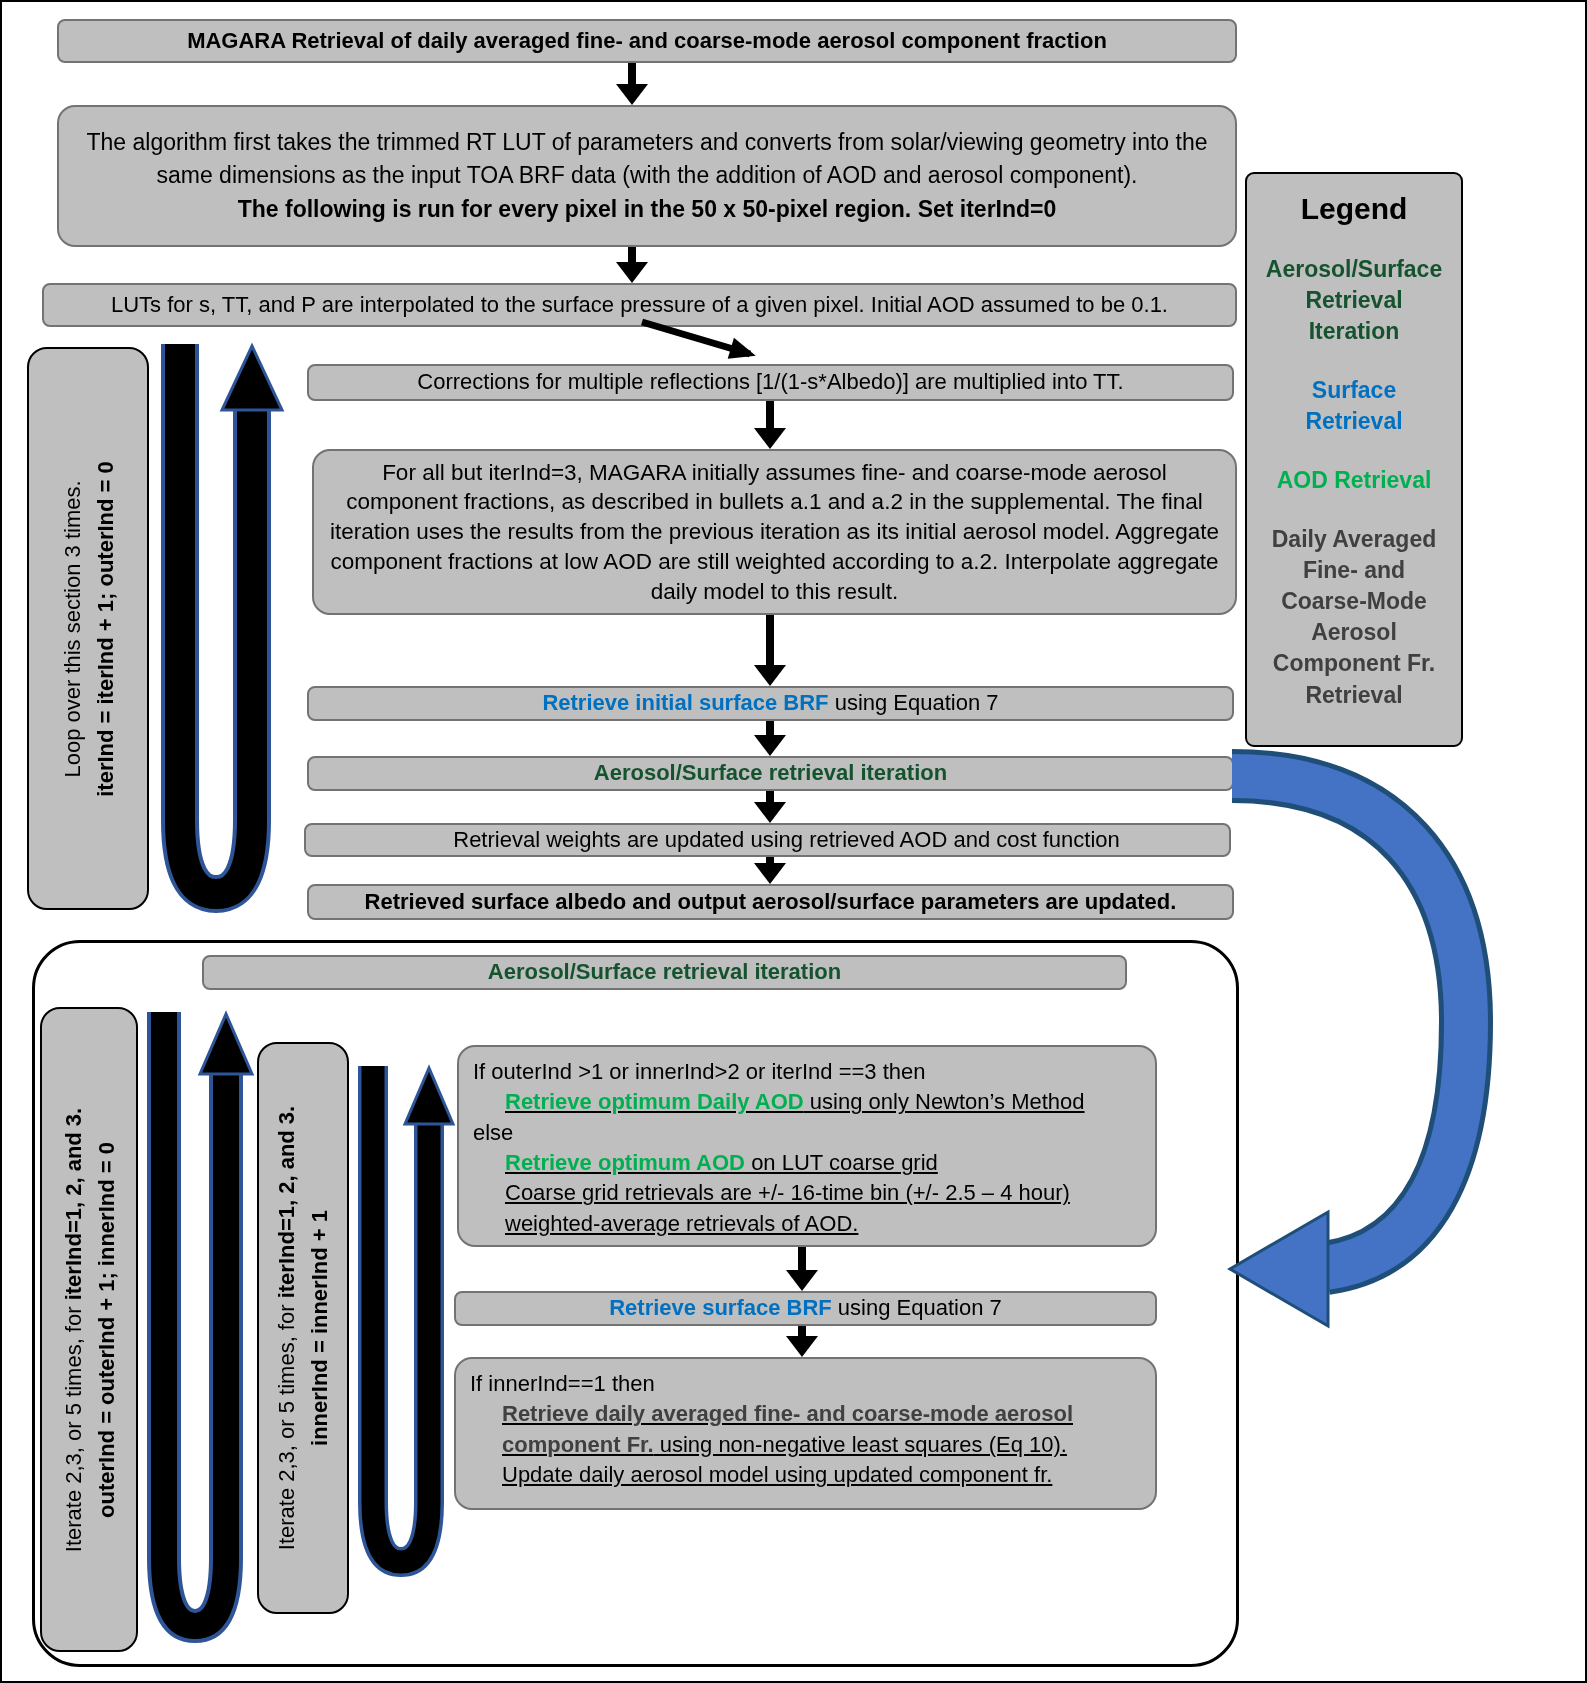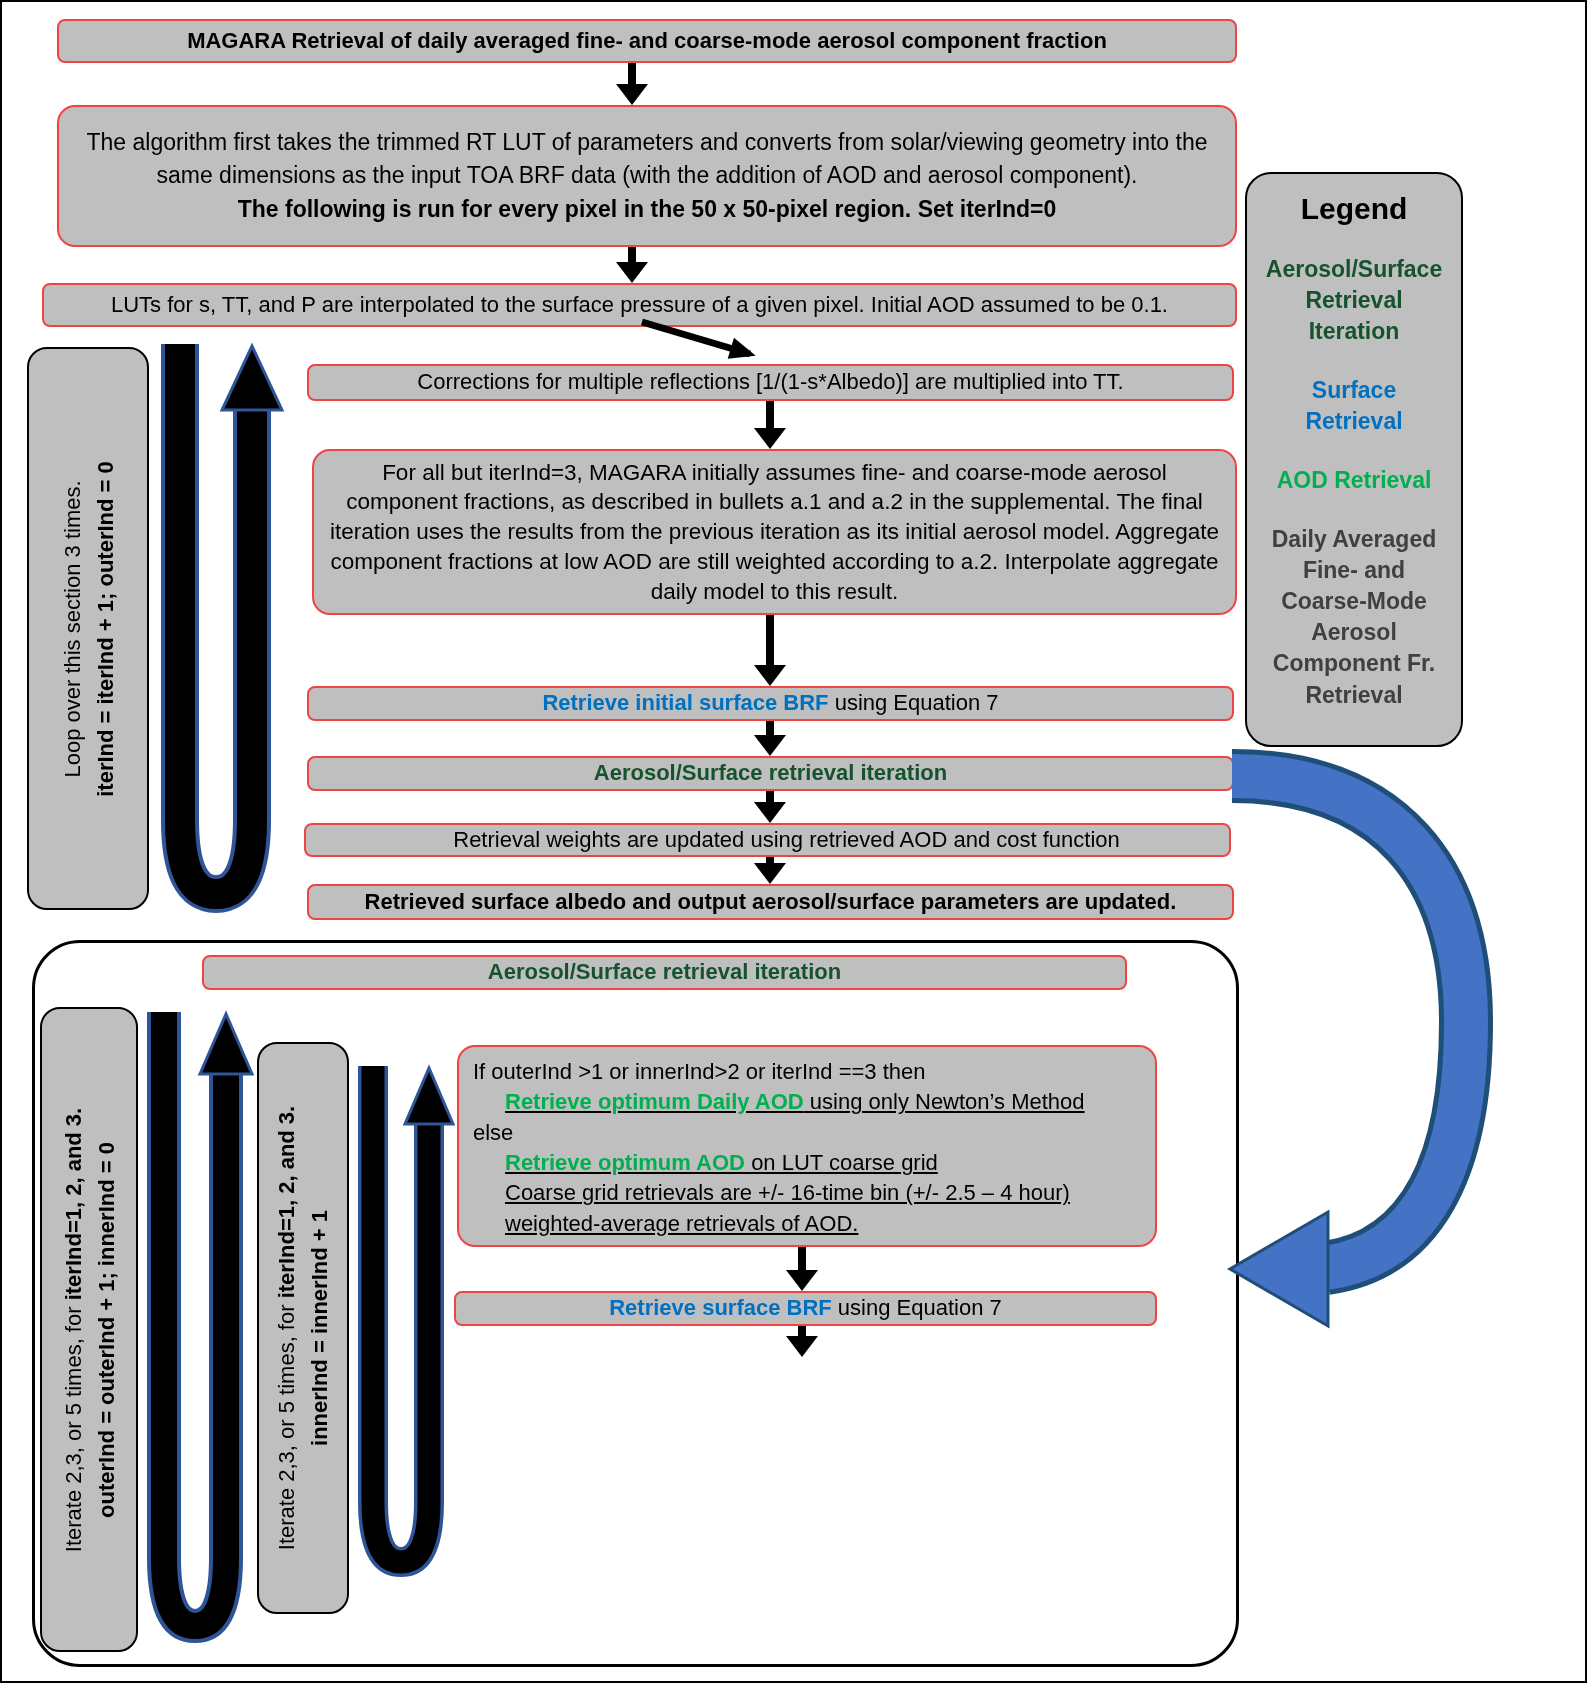--- a/index.html
+++ b/index.html
@@ -1,36 +1,36 @@
 <!DOCTYPE html>
 <html><head>
 <meta charset="utf-8">
 <style>
   *{margin:0;padding:0;box-sizing:border-box;}
   html,body{background:#fff;}
   body{font-family:"Liberation Sans",sans-serif;color:#000;}
   #page{position:relative;width:1587px;height:1683px;background:#fff;border:2px solid #000;overflow:hidden;}
-  .box{position:absolute;background:#BFBFBF;border:2px solid #ef4444;border-radius:8px;
+  .box{position:absolute;background:#BFBFBF;border:2px solid #737373;border-radius:8px;
        display:flex;align-items:center;justify-content:center;text-align:center;
        font-size:22px;line-height:1.3;padding:2px 10px;}
   .r18{border-radius:18px;justify-content:center;}
   .bold{font-weight:bold;}
   .red{color:#14532d;font-weight:bold;}
   .blue{color:#0070C0;font-weight:bold;}
   .green{color:#00B050;font-weight:bold;}
   .purple{color:#404040;font-weight:bold;}
   .varrow{position:absolute;width:34px;display:flex;flex-direction:column;align-items:center;}
   .varrow .shaft{width:8px;flex:1;background:#000;}
   .varrow .head{width:0;height:0;border-left:16px solid transparent;border-right:16px solid transparent;border-top:21px solid #000;}
   .rot-box{position:absolute;background:#BFBFBF;border:2px solid #000;border-radius:20px;
            display:flex;align-items:center;justify-content:center;}
   .rot-inner{flex:none;transform:rotate(-90deg);display:flex;flex-direction:column;justify-content:center;
              text-align:center;font-size:22px;line-height:1.5;}
   .legend{position:absolute;left:1243px;top:170px;width:218px;height:575px;background:#BFBFBF;
-          border:2px solid #000;border-radius:26px;display:flex;flex-direction:column;align-items:center;
+          border:2px solid #000;border-radius:9px;display:flex;flex-direction:column;align-items:center;
           padding:18px 16px;gap:28px;text-align:center;}
   .legend-title{font-size:30px;font-weight:bold;}
   .legend-item{font-size:23px;font-weight:bold;line-height:1.35;}
   .container{position:absolute;left:30px;top:938px;width:1207px;height:727px;background:#fff;
              border:3px solid #000;border-radius:48px;}
   .textblock{display:block;text-align:left;padding:10px 14px;font-size:22px;line-height:1.38;}
   .indent{padding-left:32px;text-decoration:underline;}
   svg.abs{position:absolute;overflow:visible;}
 </style>
 </head>
@@ -188,20 +188,25 @@
 
   <div class="box" style="left:452px;top:1289px;width:703px;height:35px;">
     <span><span class="blue">Retrieve surface BRF</span><span> using Equation 7</span></span>
   </div>
 
   <div class="varrow" style="left:783px;top:1324px;height:31px;">
       <div class="shaft"></div>
       <div class="head"></div>
     </div>
 
+  <div class="box r18 textblock" style="left:452px;top:1355px;width:703px;height:153px;">
+    <div>If innerInd==1 then</div>
+    <div class="indent"><span class="purple">Retrieve daily averaged fine- and coarse-mode aerosol component Fr.</span><span> using non-negative least squares (Eq 10).</span></div>
+    <div class="indent">Update daily aerosol model using updated component fr.</div>
+  </div>
 
   <svg class="abs" style="left:1222px;top:748px;" width="300" height="600">
     <path d="M 8 26 C 165 26, 242 122, 242 272 C 242 420, 195 505, 102 518" fill="none" stroke="#1F4E79" stroke-width="54"></path>
     <path d="M 8 26 C 165 26, 242 122, 242 272 C 242 420, 195 505, 102 518" fill="none" stroke="#4472C4" stroke-width="44"></path>
     <polygon points="104,462 104,576 6,519" fill="#4472C4" stroke="#1F4E79" stroke-width="3"></polygon>
   </svg>
 
 </div>
 
 </body></html>

